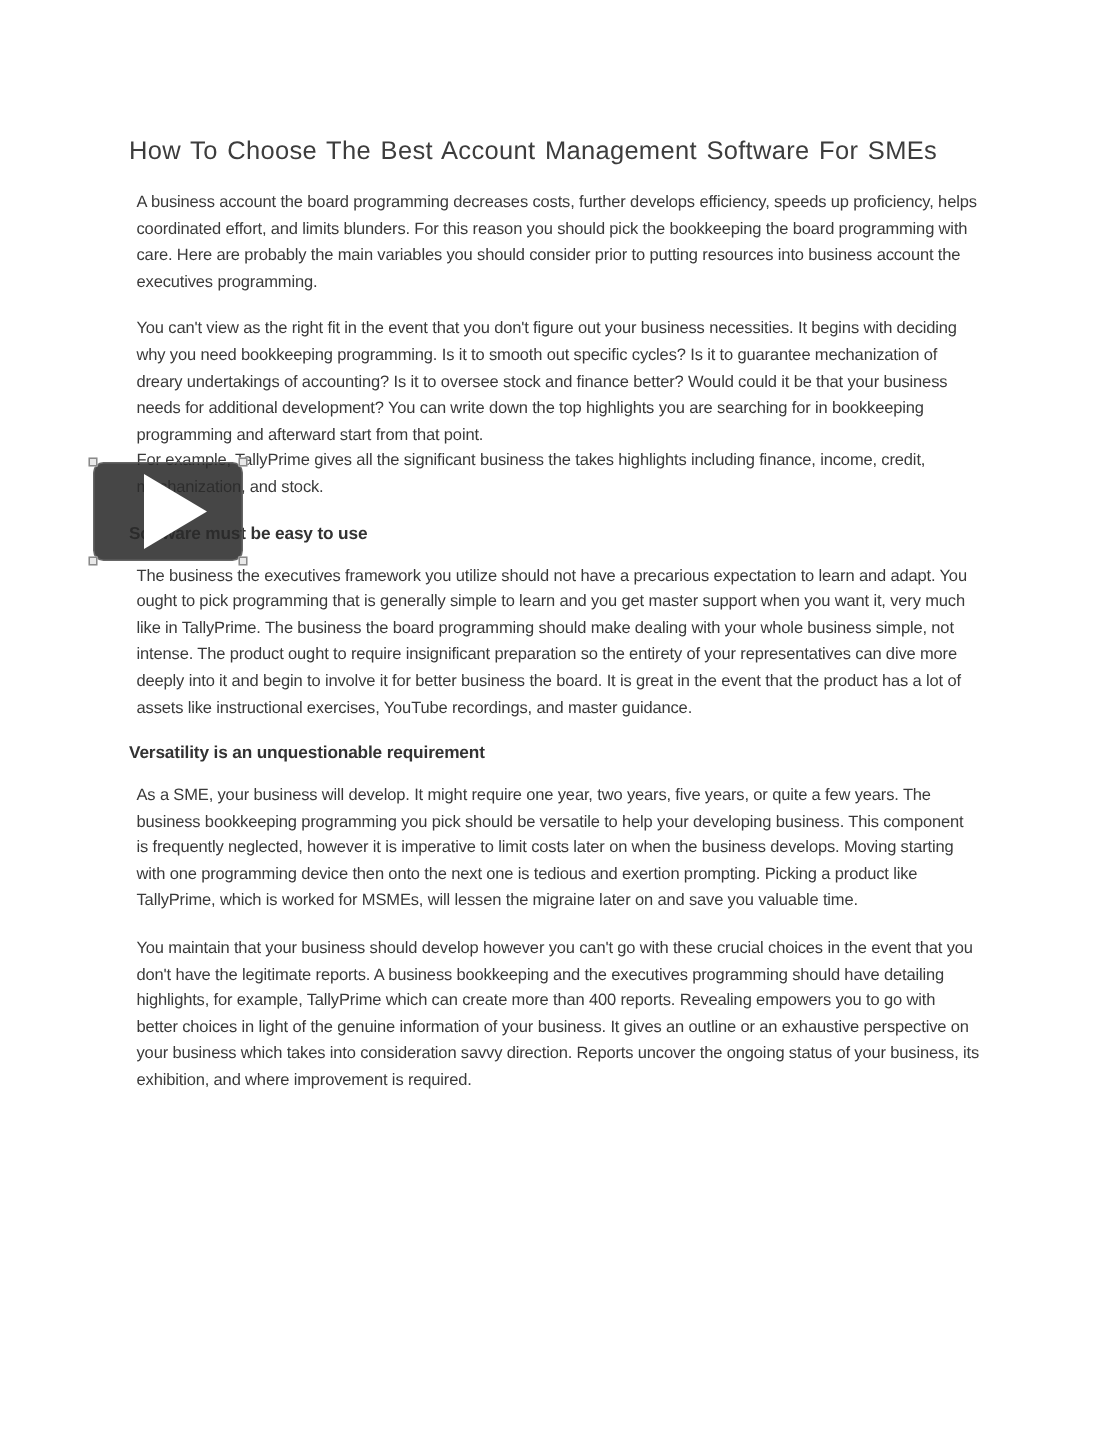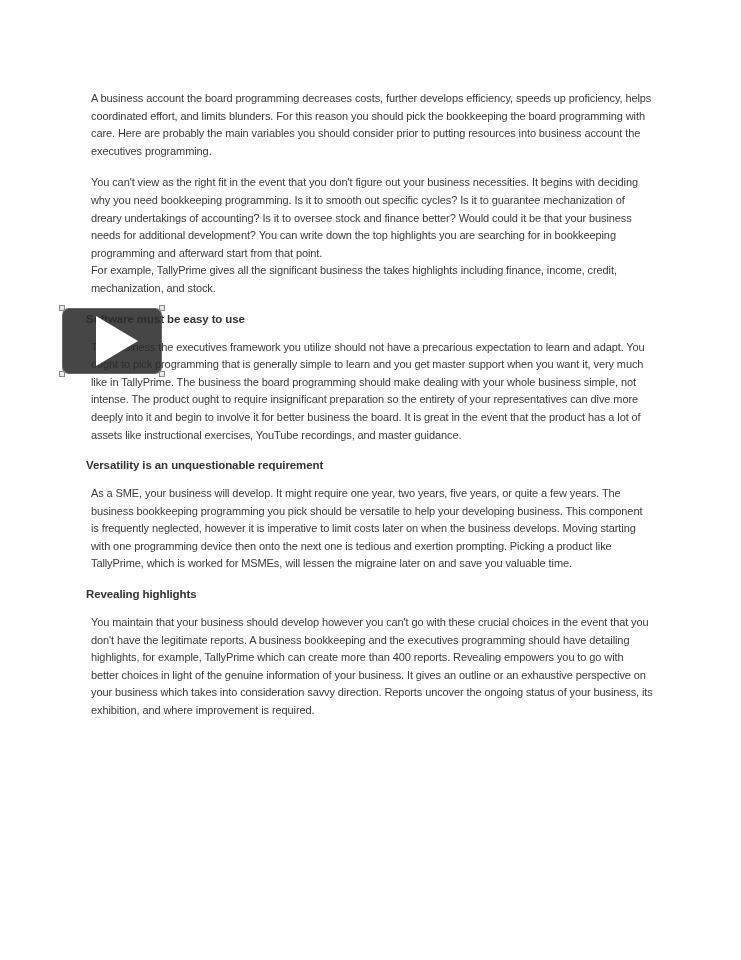--- a/index.html
+++ b/index.html
@@ -85,33 +85,33 @@
   .handle.tr { right: -4px; top: -4px; }
   .handle.bl { left: -4px; bottom: -4px; }
   .handle.br { right: -4px; bottom: -4px; }
 </style>
 </head>
 <body>
 
 <div class="page">
   <div class="content">
 
+    <h1 class="doc-title">How To Choose The Best Account Management Software For SMEs</h1>
 
     <p class="body">A business account the board programming decreases costs, further develops efficiency, speeds up proficiency, helps coordinated effort, and limits blunders. For this reason you should pick the bookkeeping the board programming with care. Here are probably the main variables you should consider prior to putting resources into business account the executives programming.</p>
 
     <p class="body tight">You can't view as the right fit in the event that you don't figure out your business necessities. It begins with deciding why you need bookkeeping programming. Is it to smooth out specific cycles? Is it to guarantee mechanization of dreary undertakings of accounting? Is it to oversee stock and finance better? Would could it be that your business needs for additional development? You can write down the top highlights you are searching for in bookkeeping programming and afterward start from that point.</p>
     <p class="body">For example, TallyPrime gives all the significant business the takes highlights including finance, income, credit, mechanization, and stock.</p>
 
     <h2 class="sec-heading">Software must be easy to use</h2>
     <p class="body">The business the executives framework you utilize should not have a precarious expectation to learn and adapt. You ought to pick programming that is generally simple to learn and you get master support when you want it, very much like in TallyPrime. The business the board programming should make dealing with your whole business simple, not intense. The product ought to require insignificant preparation so the entirety of your representatives can dive more deeply into it and begin to involve it for better business the board. It is great in the event that the product has a lot of assets like instructional exercises, YouTube recordings, and master guidance.</p>
 
     <h2 class="sec-heading">Versatility is an unquestionable requirement</h2>
     <p class="body">As a SME, your business will develop. It might require one year, two years, five years, or quite a few years. The business bookkeeping programming you pick should be versatile to help your developing business. This component is frequently neglected, however it is imperative to limit costs later on when the business develops. Moving starting with one programming device then onto the next one is tedious and exertion prompting. Picking a product like TallyPrime, which is worked for MSMEs, will lessen the migraine later on and save you valuable time.</p>
 
-    <h2 class="sec-heading">Revealing highlights</h2>
     <p class="body">You maintain that your business should develop however you can't go with these crucial choices in the event that you don't have the legitimate reports. A business bookkeeping and the executives programming should have detailing highlights, for example, TallyPrime which can create more than 400 reports. Revealing empowers you to go with better choices in light of the genuine information of your business. It gives an outline or an exhaustive perspective on your business which takes into consideration savvy direction. Reports uncover the ongoing status of your business, its exhibition, and where improvement is required.</p>
 
   </div>
 
   <div class="video-overlay">
     <span class="handle tl"></span>
     <span class="handle tr"></span>
     <span class="handle bl"></span>
     <span class="handle br"></span>
     <span class="play-triangle"></span>

